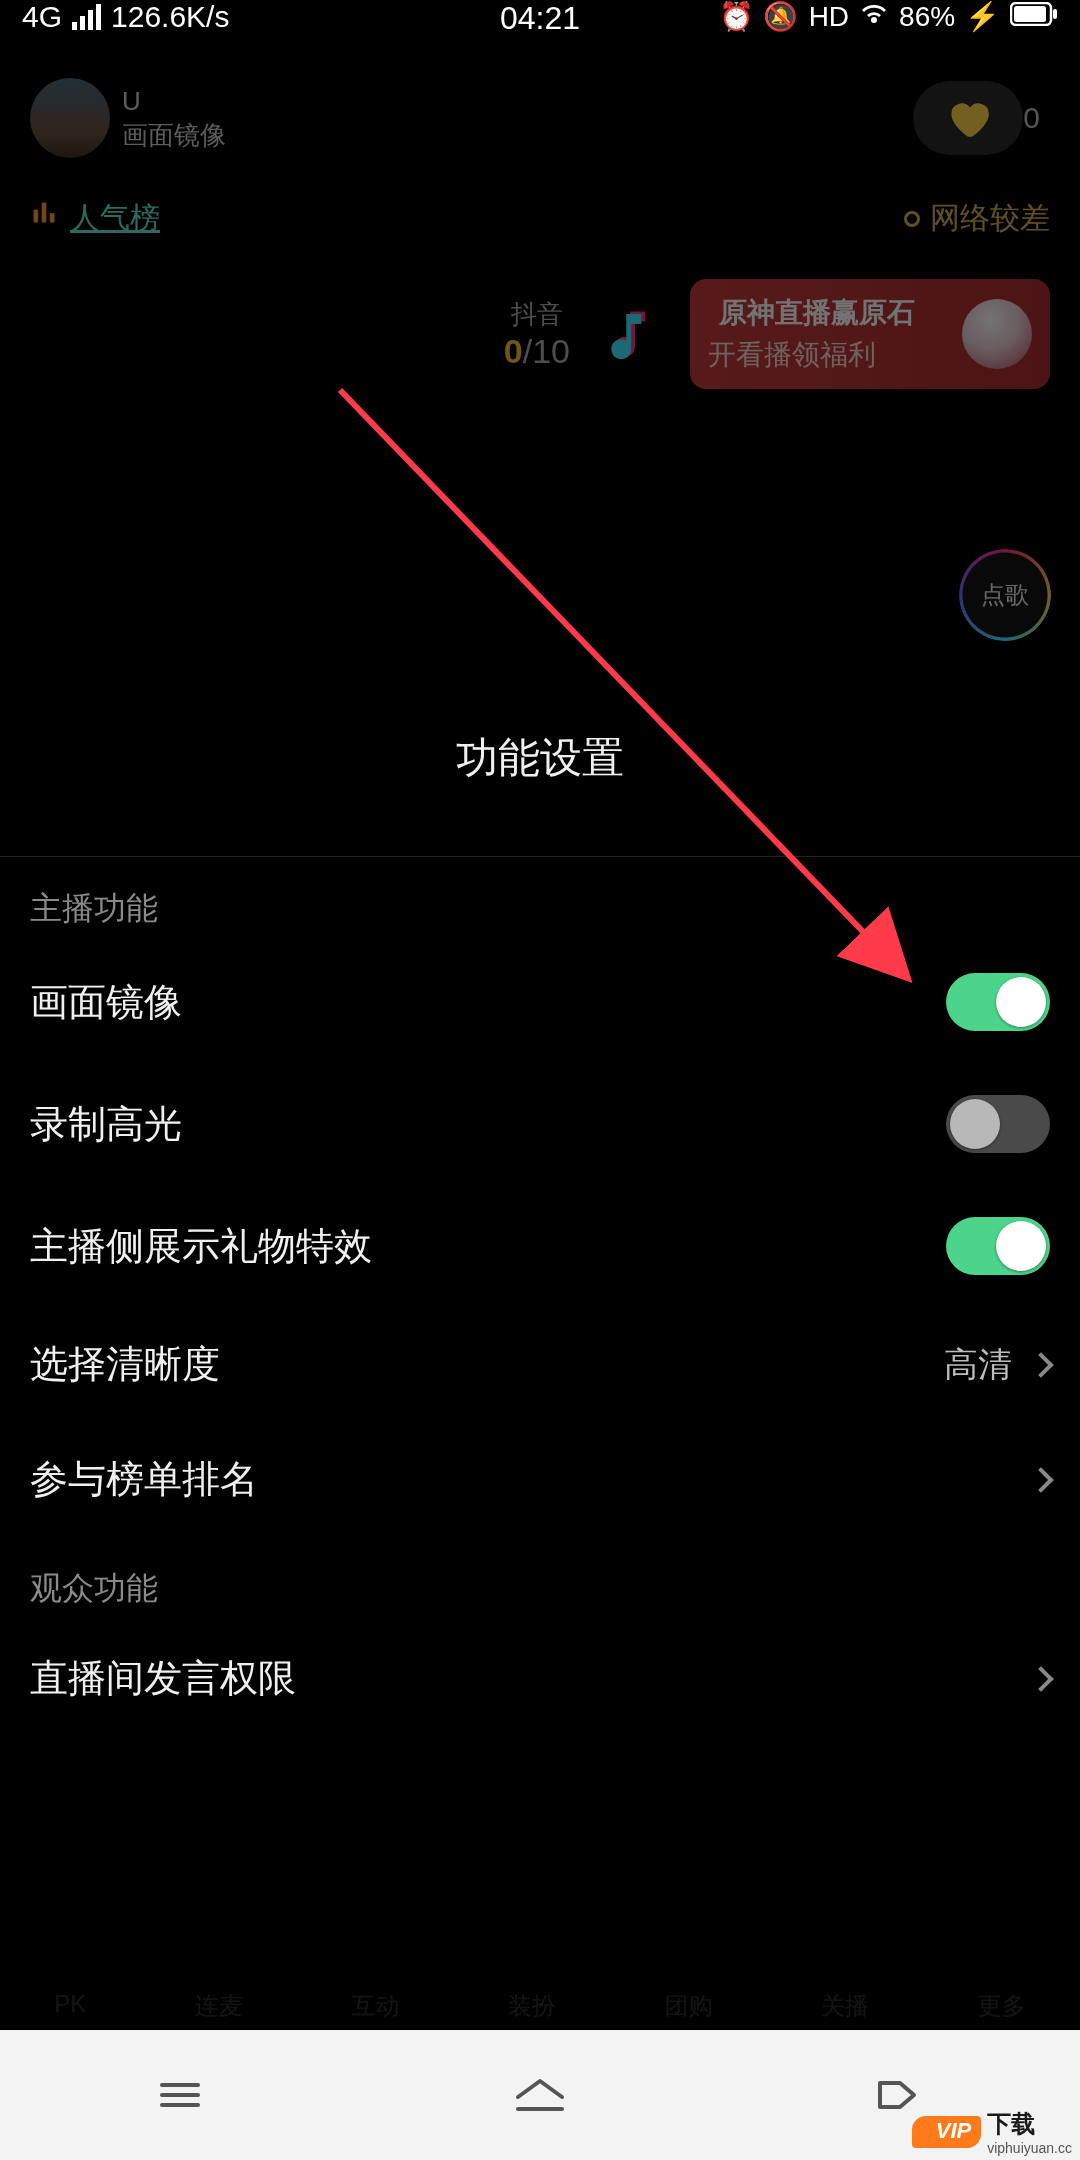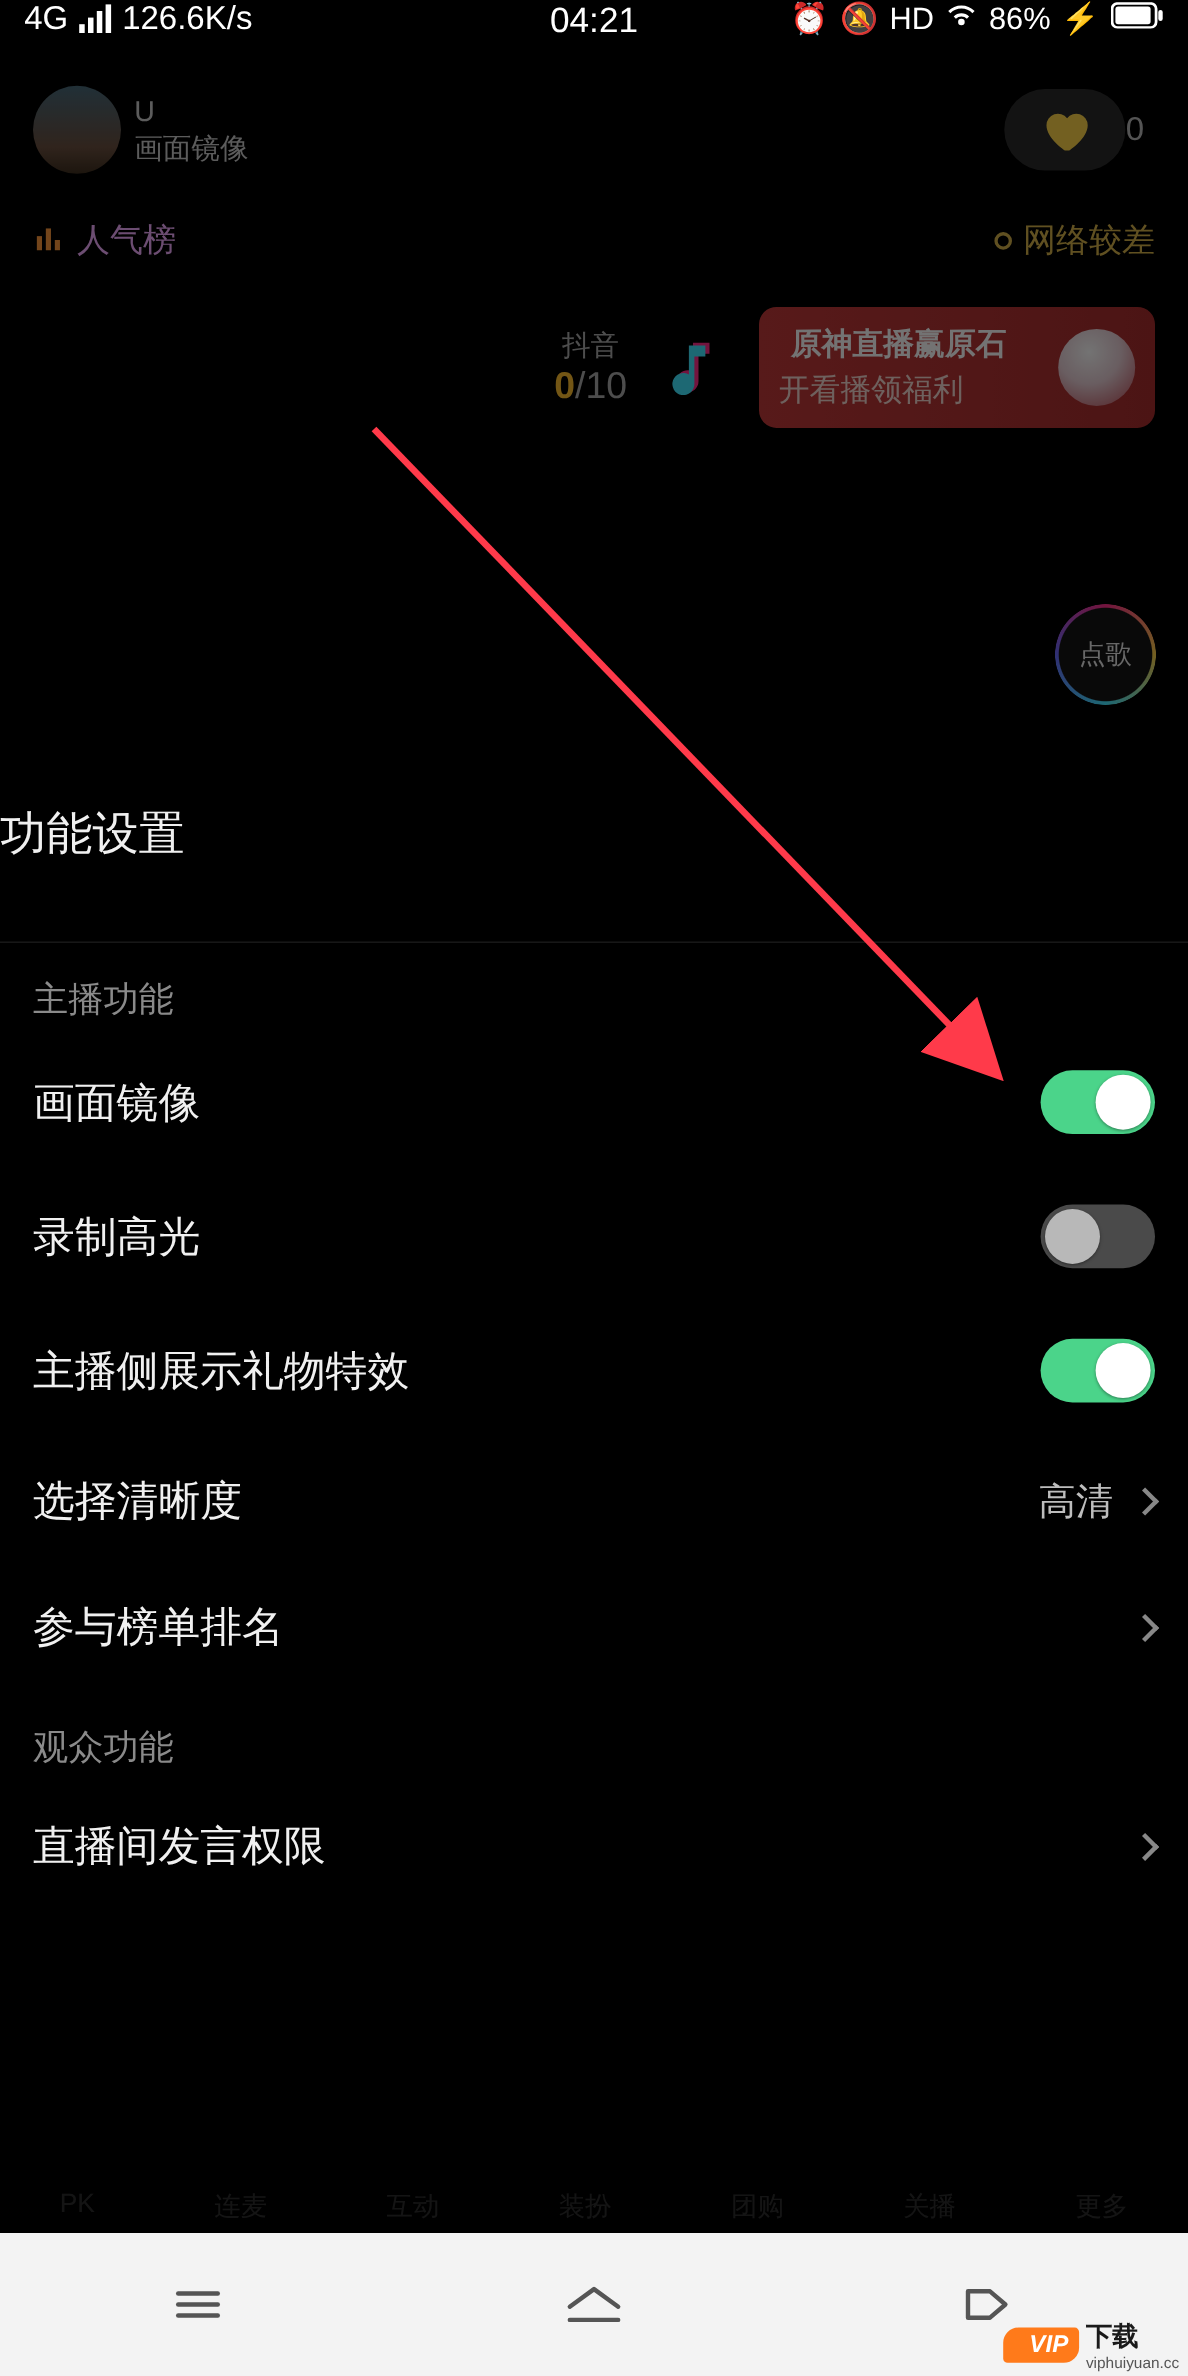--- a/index.html
+++ b/index.html
@@ -18,21 +18,21 @@
   .bg-layer { position: absolute; top: 60px; left: 0; right: 0; bottom: 0; opacity: 0.45; }
   .bg-header { display: flex; align-items: center; padding: 18px 30px 0 30px; }
   .avatar { width: 80px; height: 80px; border-radius: 50%; background: linear-gradient(180deg,#4a6a7a 0%, #6b5040 70%, #403020 100%); }
   .bg-name { margin-left: 12px; flex: 1; }
   .bg-name div { font-size: 26px; color: #ccc; line-height: 34px; }
   .heart-pill { width: 110px; height: 74px; background: #2b2b2b; border-radius: 40px; display: flex; align-items: center; justify-content: center; margin-left: 20px; }
   .heart-pill svg { width: 50px; height: 50px; }
   .viewer-count { margin-left: auto; color: #bbb; font-size: 30px; padding-right: 10px; }
 
   .bg-row2 { display: flex; align-items: center; padding: 40px 30px 0 30px; justify-content: space-between; }
-  .rank { display: flex; align-items: flex-end; gap: 12px; font-size: 30px; color: #f0abfc; }
+  .rank { display: flex; align-items: flex-start; gap: 12px; font-size: 30px; color: #5eead4; text-decoration: underline; }
   .rank-icon { color: #ff9a3c; font-size: 30px; }
   .net-status { display: flex; align-items: center; gap: 10px; font-size: 30px; color: #d6b24a; }
   .dot { width: 16px; height: 16px; border-radius: 50%; border: 3px solid #d6b24a; }
 
   .bg-row3 { display: flex; align-items: center; padding: 40px 30px 0 30px; justify-content: flex-end; gap: 30px; }
   .dy-col { text-align: center; }
   .dy-label { font-size: 26px; color: #aaa; }
   .dy-val { font-size: 34px; }
   .dy-val .n { color: #ffbf2f; font-weight: 600; }
   .dy-val .d { color: #aaa; }
@@ -40,21 +40,21 @@
   .promo { width: 360px; height: 110px; background: linear-gradient(90deg,#c23a3a,#a82e2e); border-radius: 16px; padding: 12px 18px; display: flex; align-items: center; }
   .promo-text .t1 { font-size: 28px; font-weight: 700; color: #fff; margin-left: 11px; }
   .promo-text .t2 { font-size: 28px; color: #f3d7d0; margin-top: 4px; }
   .promo-char { width: 70px; height: 70px; border-radius: 50%; background: radial-gradient(circle at 40% 30%, #fff, #e9cfd6 45%, #bb4a55 100%); margin-left: auto; }
 
   .song-btn { position: absolute; right: 30px; top: 490px; width: 90px; height: 90px; border-radius: 50%; background: #161616; border: 3px solid transparent; display: flex; align-items: center; justify-content: center; font-size: 24px; color: #e7e7e7; }
   .song-ring { position: absolute; inset: -4px; border-radius: 50%; background: conic-gradient(#ff2e8a, #ffd24a, #42e6ff, #6a6aff, #ff2e8a); -webkit-mask: radial-gradient(circle, transparent 42px, #000 43px); mask: radial-gradient(circle, transparent 42px, #000 43px); }
 
   
   .panel { position: absolute; top: 680px; left: 0; right: 0; bottom: 130px; background: rgba(0,0,0,0.92); }
-  .panel-title { font-size: 42px; color: #f0f0f0; padding: 50px 0 70px; font-weight: 400; }
+  .panel-title { text-align: center; font-size: 42px; color: #f0f0f0; padding: 50px 0 70px; font-weight: 400; }
   .divider { height: 1px; background: #222; }
   .section-label { font-size: 32px; color: #8a8a8a; padding: 30px 30px 10px; }
   .row { display: flex; align-items: center; padding: 32px 30px; min-height: 110px; }
   .row-label { font-size: 38px; color: #f0f0f0; flex: 0 0 auto; }
   .row-spacer { flex: 1; }
   .row-value { font-size: 34px; color: #bdbdbd; margin-right: 20px; }
 
   .toggle { width: 104px; height: 58px; border-radius: 30px; position: relative; }
   .toggle .knob { width: 50px; height: 50px; border-radius: 50%; background: #fff; position: absolute; top: 4px; box-shadow: 0 1px 3px rgba(0,0,0,0.4); }
   .toggle.on { background: #4bd48a; }

